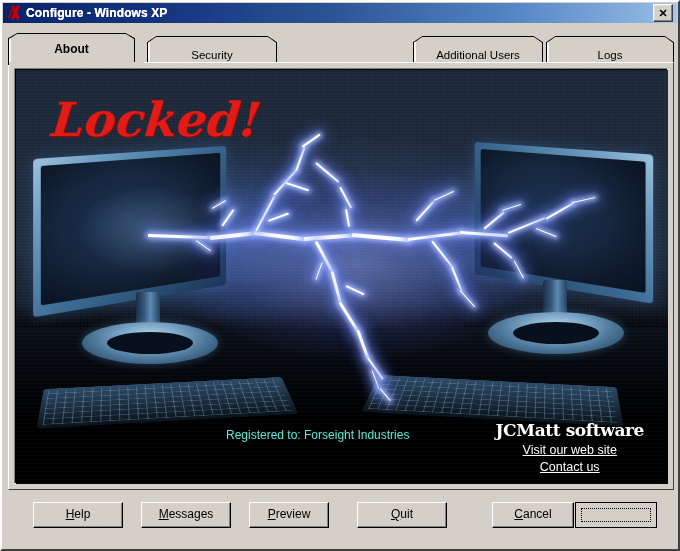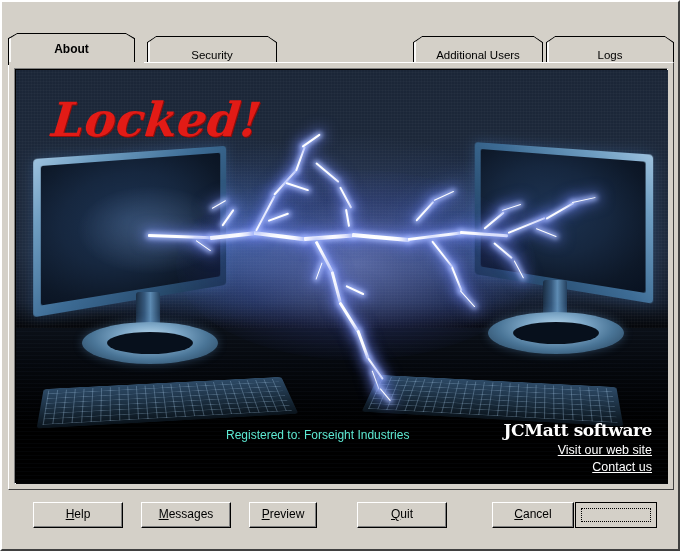--- a/index.html
+++ b/index.html
@@ -296,23 +296,23 @@
     position: absolute;
     left: 210px;
     top: 358px;
     color: #5eead4;
     font-family: "Liberation Sans", sans-serif;
     font-size: 12px;
     white-space: nowrap;
   }
   #brand-block {
     position: absolute;
-    right: 16px;
+    right: 24px;
     top: 352px;
-    text-align: right;
+    text-align: center;
   }
   #brand-name {
     font-family: "DejaVu Serif", serif;
     font-weight: bold;
     font-size: 17px;
     color: #ffffff;
     letter-spacing: -0.4px;
     white-space: nowrap;
     line-height: 1.05;
   }
@@ -381,20 +381,32 @@
     left: 5px; top: 5px; right: 5px; bottom: 5px;
     border: 1px dotted #000000;
     pointer-events: none;
   }
 </style>
 </head>
 <body>
 
 <div id="window">
 
+  <div id="titlebar">
+    <div id="title-icon">
+      <span class="bar b1"></span>
+      <span class="bar b2"></span>
+      <span class="bar b3"></span>
+    </div>
+    <span id="title-text">Configure - Windows XP</span>
+    <span id="titlebar-spacer"></span>
+    <div id="close-button">
+      <span class="x">✕</span>
+    </div>
+  </div>
 
   <div id="tabstrip">
       <div class="tab active" style="left: 0px; width: 127px;">
         <div class="tab-border"></div>
         <div class="tab-face"></div>
         <div class="tab-hl"></div>
         <span class="tab-label">About</span>
       </div>
       <div class="tab" style="left: 139px; width: 130px;">
         <div class="tab-border"></div>
@@ -511,21 +523,21 @@
     </div>
   </div>
 
   <div id="buttonbar">
       <div class="btn" style="left: 31px; width: 90px;">
         <span class="lbl"><u>H</u>elp</span>
       </div>
       <div class="btn" style="left: 139px; width: 90px;">
         <span class="lbl"><u>M</u>essages</span>
       </div>
-      <div class="btn" style="left: 247px; width: 68px;">
+      <div class="btn" style="left: 247px; width: 80px;">
         <span class="lbl"><u>P</u>review</span>
       </div>
       <div class="btn" style="left: 355px; width: 90px;">
         <span class="lbl"><u>Q</u>uit</span>
       </div>
       <div class="btn" style="left: 490px; width: 82px;">
         <span class="lbl"><u>C</u>ancel</span>
       </div>
       <div class="btn default" style="left: 573px; width: 82px;">
         <div class="focus-ring"></div>

